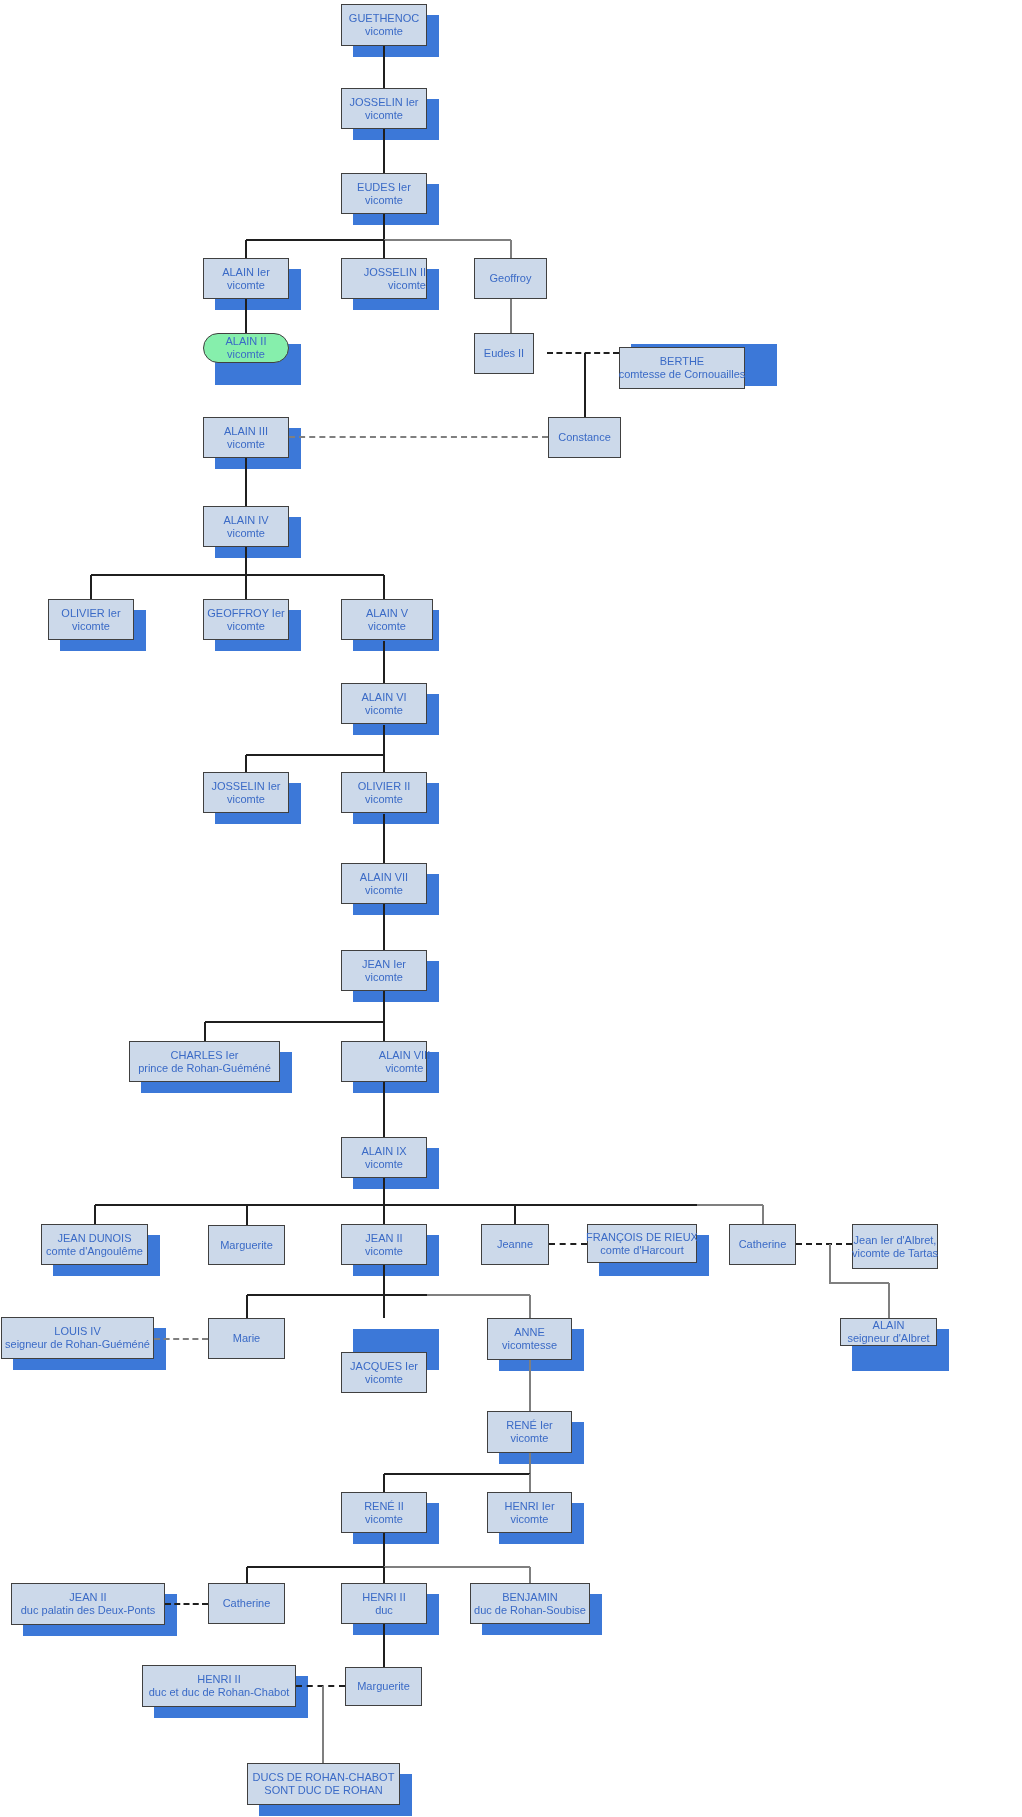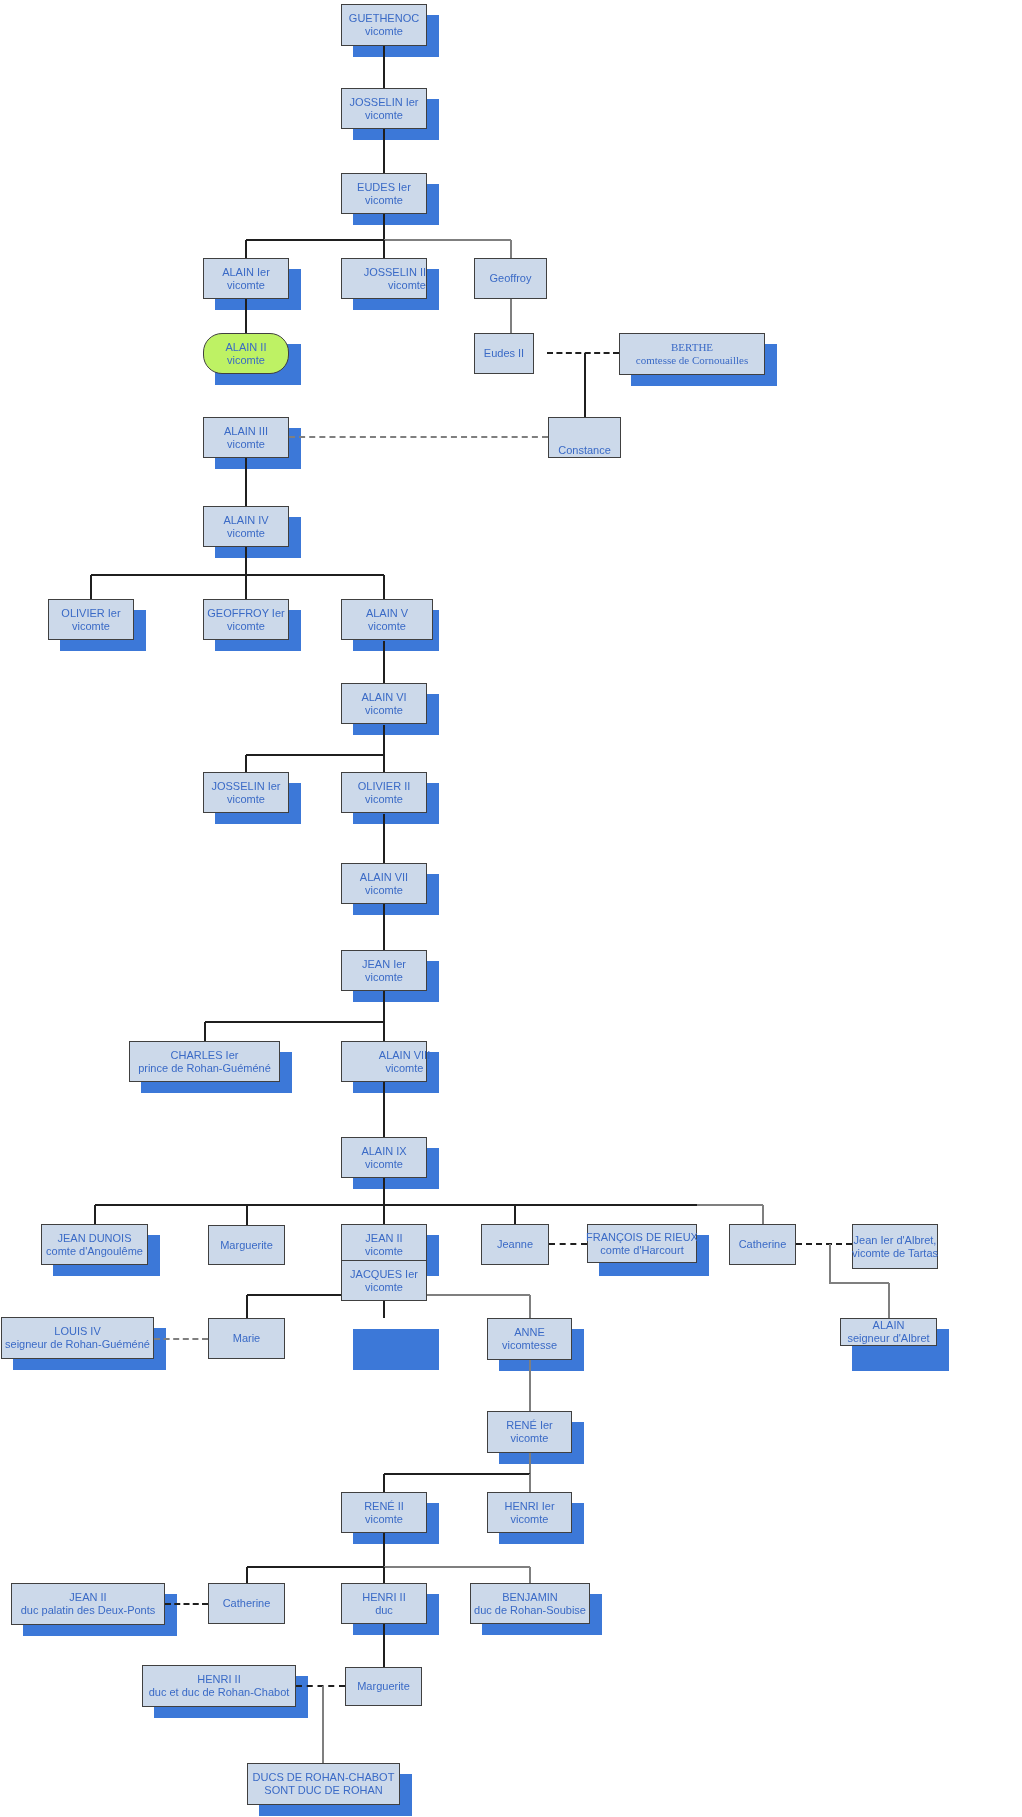--- a/index.html
+++ b/index.html
@@ -130,38 +130,38 @@
     </div>
     <div class="nshadow" style="left: 353px; top: 269px; width: 86px; height: 41px; background: rgb(60, 120, 216);"></div>
     <div class="node" style="left: 341px; top: 258px; width: 86px; height: 41px; background: rgb(204, 217, 234); border-color: rgb(64, 64, 64); color: rgb(58, 106, 198); align-items: flex-end;">
       <span>JOSSELIN II</span>
       <span>vicomte</span>
     </div>
     <div class="node" style="left: 474px; top: 258px; width: 73px; height: 41px; background: rgb(204, 217, 234); border-color: rgb(64, 64, 64); color: rgb(58, 106, 198);">
       <span>Geoffroy</span>
     </div>
     <div class="nshadow" style="left: 215px; top: 344px; width: 86px; height: 41px; background: rgb(60, 120, 216);"></div>
-    <div class="node" style="left: 203px; top: 333px; width: 86px; height: 41px; background: #bef264; border-color: rgb(64, 64, 64); color: rgb(58, 106, 198); border-radius: 19px;">
+    <div class="node" style="left: 203px; top: 333px; width: 86px; height: 30px; background: #86efac; border-color: rgb(64, 64, 64); color: rgb(58, 106, 198); border-radius: 19px;">
       <span>ALAIN II</span>
       <span>vicomte</span>
     </div>
     <div class="node" style="left: 474px; top: 333px; width: 60px; height: 41px; background: rgb(204, 217, 234); border-color: rgb(64, 64, 64); color: rgb(58, 106, 198);">
       <span>Eudes II</span>
     </div>
     <div class="nshadow" style="left: 631px; top: 344px; width: 146px; height: 42px; background: rgb(60, 120, 216);"></div>
-    <div class="node" style="left: 619px; top: 333px; width: 146px; height: 42px; background: rgb(204, 217, 234); border-color: rgb(64, 64, 64); color: rgb(58, 106, 198); font-family: Liberation Serif, serif;">
+    <div class="node" style="left: 619px; top: 347px; width: 126px; height: 42px; background: rgb(204, 217, 234); border-color: rgb(64, 64, 64); color: rgb(58, 106, 198);">
       <span>BERTHE</span>
       <span>comtesse de Cornouailles</span>
     </div>
     <div class="nshadow" style="left: 215px; top: 428px; width: 86px; height: 41px; background: rgb(60, 120, 216);"></div>
     <div class="node" style="left: 203px; top: 417px; width: 86px; height: 41px; background: rgb(204, 217, 234); border-color: rgb(64, 64, 64); color: rgb(58, 106, 198);">
       <span>ALAIN III</span>
       <span>vicomte</span>
     </div>
-    <div class="node" style="left: 548px; top: 417px; width: 73px; height: 41px; background: rgb(204, 217, 234); border-color: rgb(64, 64, 64); color: rgb(58, 106, 198); justify-content: flex-end;">
+    <div class="node" style="left: 548px; top: 417px; width: 73px; height: 41px; background: rgb(204, 217, 234); border-color: rgb(64, 64, 64); color: rgb(58, 106, 198);">
       <span>Constance</span>
     </div>
     <div class="nshadow" style="left: 215px; top: 517px; width: 86px; height: 41px; background: rgb(60, 120, 216);"></div>
     <div class="node" style="left: 203px; top: 506px; width: 86px; height: 41px; background: rgb(204, 217, 234); border-color: rgb(64, 64, 64); color: rgb(58, 106, 198);">
       <span>ALAIN IV</span>
       <span>vicomte</span>
     </div>
     <div class="nshadow" style="left: 60px; top: 610px; width: 86px; height: 41px; background: rgb(60, 120, 216);"></div>
     <div class="node" style="left: 48px; top: 599px; width: 86px; height: 41px; background: rgb(204, 217, 234); border-color: rgb(64, 64, 64); color: rgb(58, 106, 198);">
       <span>OLIVIER Ier</span>
@@ -247,21 +247,21 @@
     </div>
     <div class="nshadow" style="left: 13px; top: 1328px; width: 153px; height: 42px; background: rgb(60, 120, 216);"></div>
     <div class="node" style="left: 1px; top: 1317px; width: 153px; height: 42px; background: rgb(204, 217, 234); border-color: rgb(64, 64, 64); color: rgb(58, 106, 198);">
       <span>LOUIS IV</span>
       <span>seigneur de Rohan-Guéméné</span>
     </div>
     <div class="node" style="left: 208px; top: 1318px; width: 77px; height: 41px; background: rgb(204, 217, 234); border-color: rgb(64, 64, 64); color: rgb(58, 106, 198);">
       <span>Marie</span>
     </div>
     <div class="nshadow" style="left: 353px; top: 1329px; width: 86px; height: 41px; background: rgb(60, 120, 216);"></div>
-    <div class="node" style="left: 341px; top: 1260px; width: 86px; height: 41px; background: rgb(204, 217, 234); border-color: rgb(64, 64, 64); color: rgb(58, 106, 198);">
+    <div class="node" style="left: 341px; top: 1352px; width: 86px; height: 41px; background: rgb(204, 217, 234); border-color: rgb(64, 64, 64); color: rgb(58, 106, 198);">
       <span>JACQUES Ier</span>
       <span>vicomte</span>
     </div>
     <div class="nshadow" style="left: 499px; top: 1329px; width: 85px; height: 42px; background: rgb(60, 120, 216);"></div>
     <div class="node" style="left: 487px; top: 1318px; width: 85px; height: 42px; background: rgb(204, 217, 234); border-color: rgb(64, 64, 64); color: rgb(58, 106, 198);">
       <span>ANNE</span>
       <span>vicomtesse</span>
     </div>
     <div class="nshadow" style="left: 852px; top: 1329px; width: 97px; height: 42px; background: rgb(60, 120, 216);"></div>
     <div class="node" style="left: 840px; top: 1318px; width: 97px; height: 28px; background: rgb(204, 217, 234); border-color: rgb(64, 64, 64); color: rgb(58, 106, 198);">

